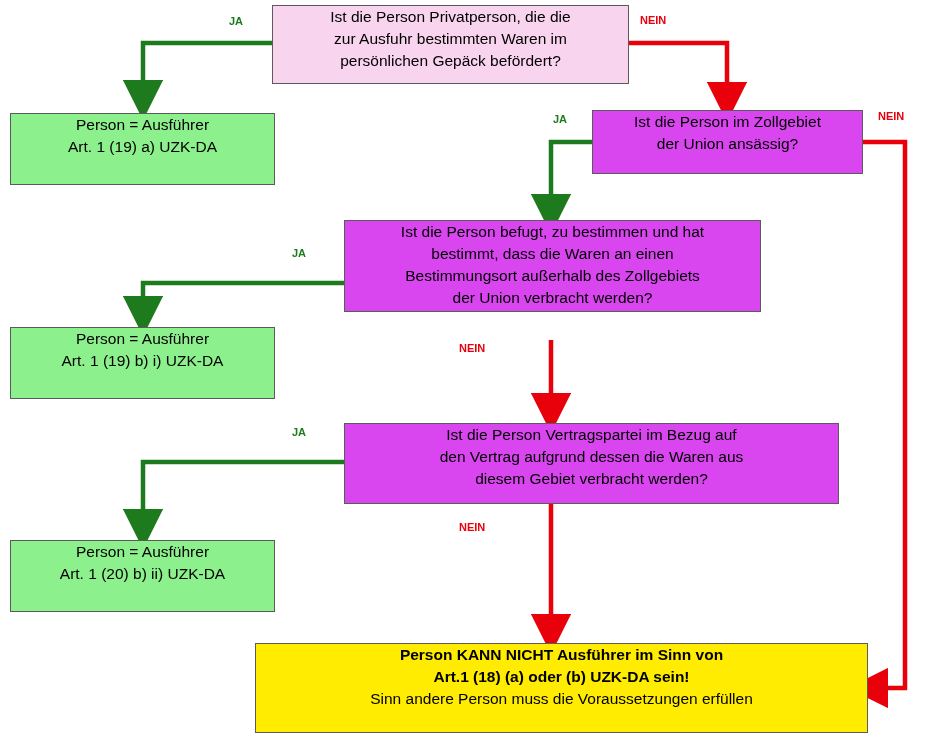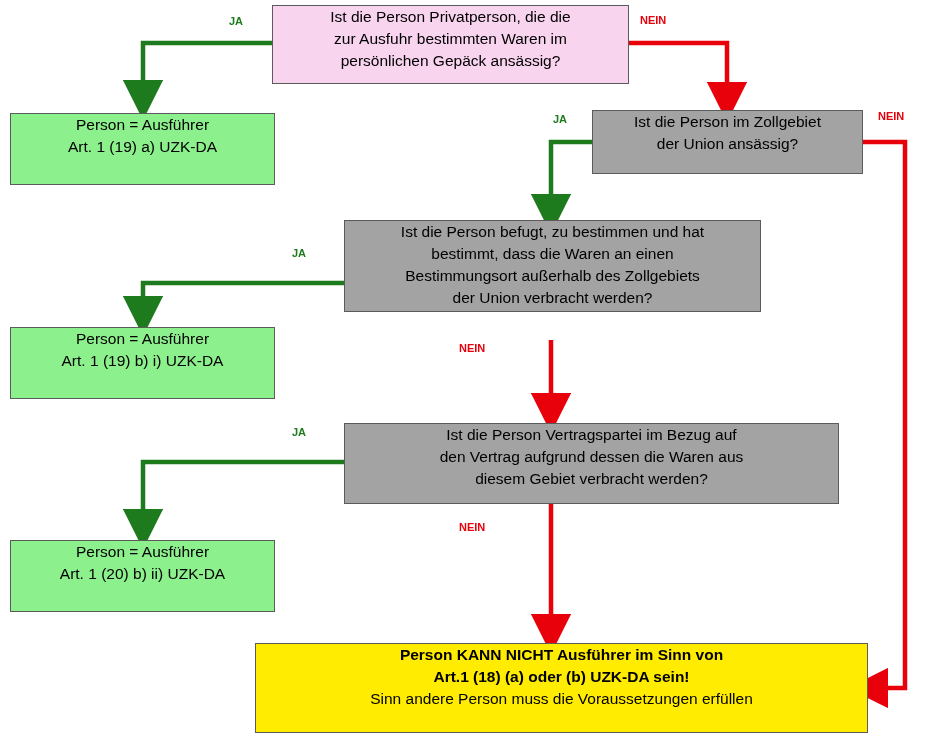--- a/index.html
+++ b/index.html
@@ -24,21 +24,21 @@
     flex-direction: column;
     align-items: center;
     justify-content: flex-start;
     text-align: center;
     font-size: 15.5px;
     line-height: 1.42;
     color: #000000;
   }
   .box .ln { display: block; white-space: nowrap; }
   .box-question {
-    background: #a3a3a3;
+    background: #d946ef;
     border: 1px solid #5b5b5b;
   }
   .box-start {
     background: #f9d4ef;
     border: 1px solid #5b5b5b;
   }
   .box-result {
     background: #8cf08c;
     border: 1px solid #5b5b5b;
   }
@@ -93,21 +93,21 @@
     <path d="M 551 340 L 551 413" fill="none" stroke="#e8000b" stroke-width="4.5" marker-end="url(#arrRed)"></path>
 
     <path d="M 344 462 L 143 462 L 143 529" fill="none" stroke="#1d7a1d" stroke-width="4.5" marker-end="url(#arrGreen)"></path>
 
     <path d="M 551 504 L 551 634" fill="none" stroke="#e8000b" stroke-width="4.5" marker-end="url(#arrRed)"></path>
   </svg>
 
   <div class="box box-start" style="left:272px; top:5px; width:357px; height:79px;">
     <span class="ln">Ist die Person Privatperson, die die</span>
     <span class="ln">zur Ausfuhr bestimmten Waren im</span>
-    <span class="ln">persönlichen Gepäck ansässig?</span>
+    <span class="ln">persönlichen Gepäck befördert?</span>
   </div>
 
   <div class="box box-result" style="left:10px; top:113px; width:265px; height:72px;">
     <span class="ln">Person = Ausführer</span>
     <span class="ln">Art. 1 (19) a) UZK-DA</span>
   </div>
 
   <div class="box box-question" style="left:592px; top:110px; width:271px; height:64px;">
     <span class="ln">Ist die Person im Zollgebiet</span>
     <span class="ln">der Union ansässig?</span>

